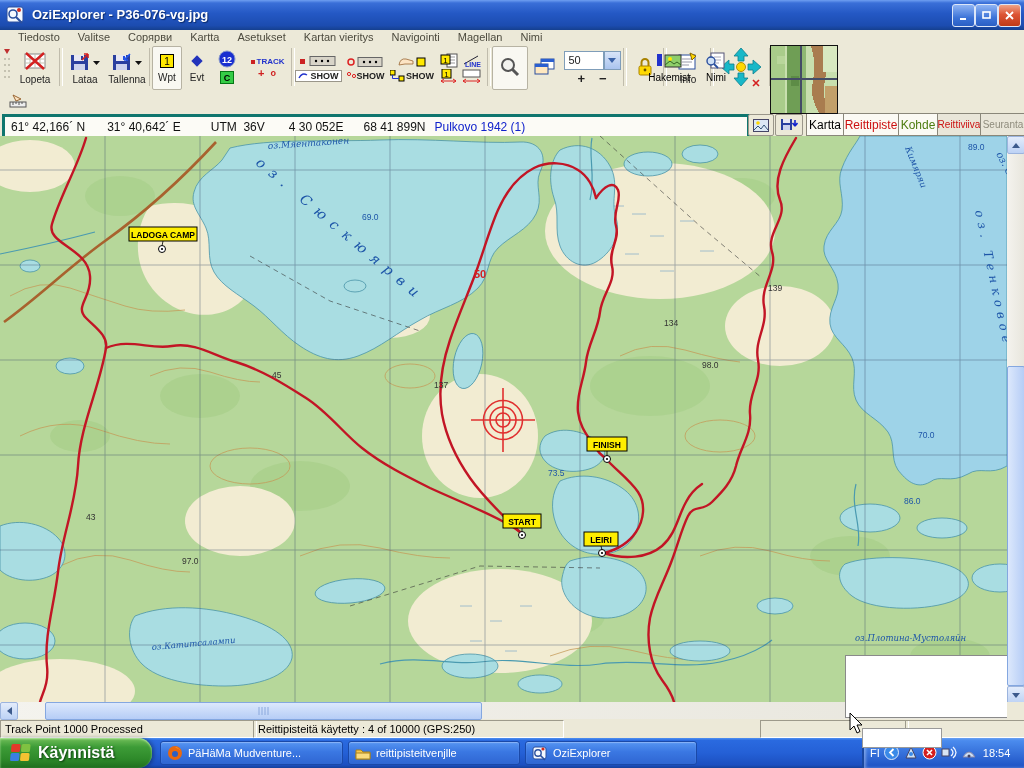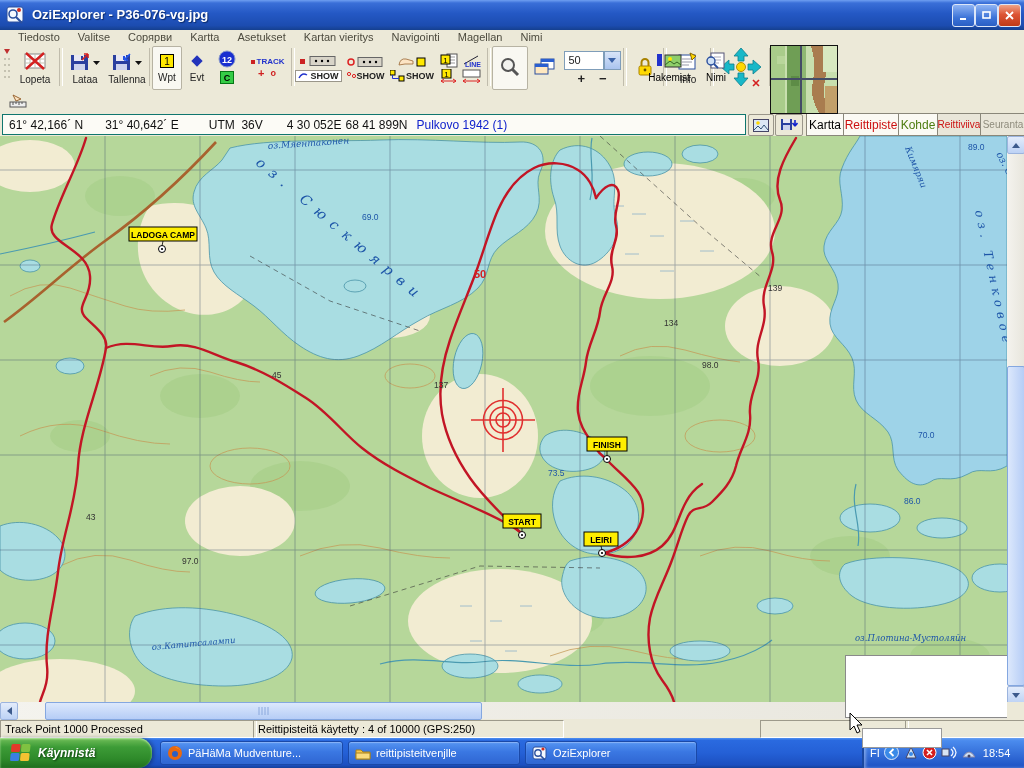--- a/index.html
+++ b/index.html
@@ -34,21 +34,21 @@
   .redmini{color:#d02020;font-weight:bold;font-size:11px;display:flex;gap:6px;align-items:center;}
   .zoominput{width:34px;height:17px;background:#fff;border:1px solid #7f9db9;
     font-size:11px;display:flex;align-items:center;padding-left:4px;}
   .zoomdrop{width:15px;height:17px;background:linear-gradient(#d8e4f8,#aac4ee);
     border:1px solid #7f9db9;display:flex;align-items:center;justify-content:center;}
   .chev{width:0;height:0;border-left:4px solid transparent;border-right:4px solid transparent;
     border-top:5px solid #3a62a8;}
   
   #coordbar{left:0;top:112px;width:1024px;height:24px;background:#ece9d8;}
   #coordpanel{left:2px;top:2px;width:742px;height:19px;background:#fcfbf6;
-    border:1px solid #0f766e;display:flex;align-items:center;gap:0;
+    border:3px solid #0f766e;display:flex;align-items:center;gap:0;
     font-size:12px;color:#111;}
   .coordval{white-space:pre;}
   .cbtn{position:absolute;top:2px;height:20px;background:#ece9d8;border:1px solid #9a968a;
     border-radius:2px;display:flex;align-items:center;justify-content:center;}
   .tab{position:absolute;top:1px;height:21px;border:1px solid #8a877a;background:#fbfaf4;
     display:flex;align-items:center;justify-content:center;font-size:12px;}
   
   #mapwrap{left:0;top:136px;width:1007px;height:566px;background:#b6d79a;overflow:hidden;}
   
   .sb-track{background:linear-gradient(90deg,#f4f3ee,#e8e6dd);}
@@ -63,21 +63,21 @@
   #statusbar{left:0;top:719px;width:1024px;height:19px;background:#ece9d8;font-size:11px;color:#000;}
   .statsec{position:absolute;top:1px;height:16px;display:flex;align-items:center;padding-left:4px;
     border:1px solid;border-color:#9d9a8b #fff #fff #9d9a8b;}
   
   #taskbar{left:0;top:738px;width:1024px;height:30px;
     background:linear-gradient(180deg,#4f91f2 0%,#2a6ae0 8%,#2460d6 50%,#1c4fc0 90%,#15409a 100%);}
   #startbtn{left:0;top:0;width:152px;height:30px;border-radius:0 14px 14px 0;
     background:linear-gradient(180deg,#71bf59 0%,#3d9c37 30%,#2e8a2a 70%,#1f6e1e 100%);
     box-shadow:inset 0 1px 2px #b5e8a0, 2px 0 4px rgba(0,0,0,.35);
     display:flex;align-items:center;gap:6px;padding-left:8px;box-sizing:border-box;
-    color:#fff;font-size:12px;font-weight:bold;font-style:italic;text-shadow:1px 1px 2px #0a3a0a;}
+    color:#fff;font-size:16px;font-weight:bold;text-shadow:1px 1px 2px #0a3a0a;}
   .taskbtn{position:absolute;top:3px;height:24px;border-radius:3px;
     background:linear-gradient(180deg,#5695f2,#3a77e2 45%,#2f66d2);
     border:1px solid #1a49a8;box-shadow:inset 0 1px 1px #8ab4f8;
     display:flex;align-items:center;gap:5px;padding:0 6px;box-sizing:border-box;
     color:#fff;font-size:11px;white-space:nowrap;overflow:hidden;}
   #tray{position:absolute;right:0;top:0;width:162px;height:30px;
     background:linear-gradient(180deg,#4f91f2,#2257c8 90%);border-left:2px solid #1a48a0;
     box-shadow:inset 2px 0 3px rgba(255,255,255,.35);display:flex;align-items:center;
     gap:4px;padding:0 6px;box-sizing:border-box;color:#fff;font-size:11px;}
   svg text{font-family:"Liberation Sans",sans-serif;}
@@ -396,21 +396,21 @@
         </svg>
     </span>
   </div>
 
   <div id="coordbar" class="abs">
     <div id="coordpanel" class="abs">
       <span class="coordval" style="margin-left:6px">61° 42,166´ N</span>
       <span class="coordval" style="margin-left:22px">31° 40,642´ E</span>
       <span class="coordval" style="margin-left:30px">UTM  36V</span>
       <span class="coordval" style="margin-left:24px">4 30 052E</span>
-      <span class="coordval" style="margin-left:4px">68 41 899N</span>
+      <span class="coordval" style="margin-left:20px">68 41 899N</span>
       <span class="coordval" style="margin-left:9px;color:#1122cc">Pulkovo 1942 (1)</span>
     </div>
     <span class="cbtn" style="left:748px;width:24px">
       <svg width="16" height="13">
           <rect x=".5" y=".5" width="15" height="12" fill="#dce8f4" stroke="#446"></rect>
           <circle cx="5" cy="4" r="1.8" fill="#ffd800"></circle>
           <path d="M1 11 l4 -4 3 3 3 -4 4 5" stroke="#357" fill="none"></path>
         </svg>
     </span>
     <span class="cbtn" style="left:775px;width:26px">

